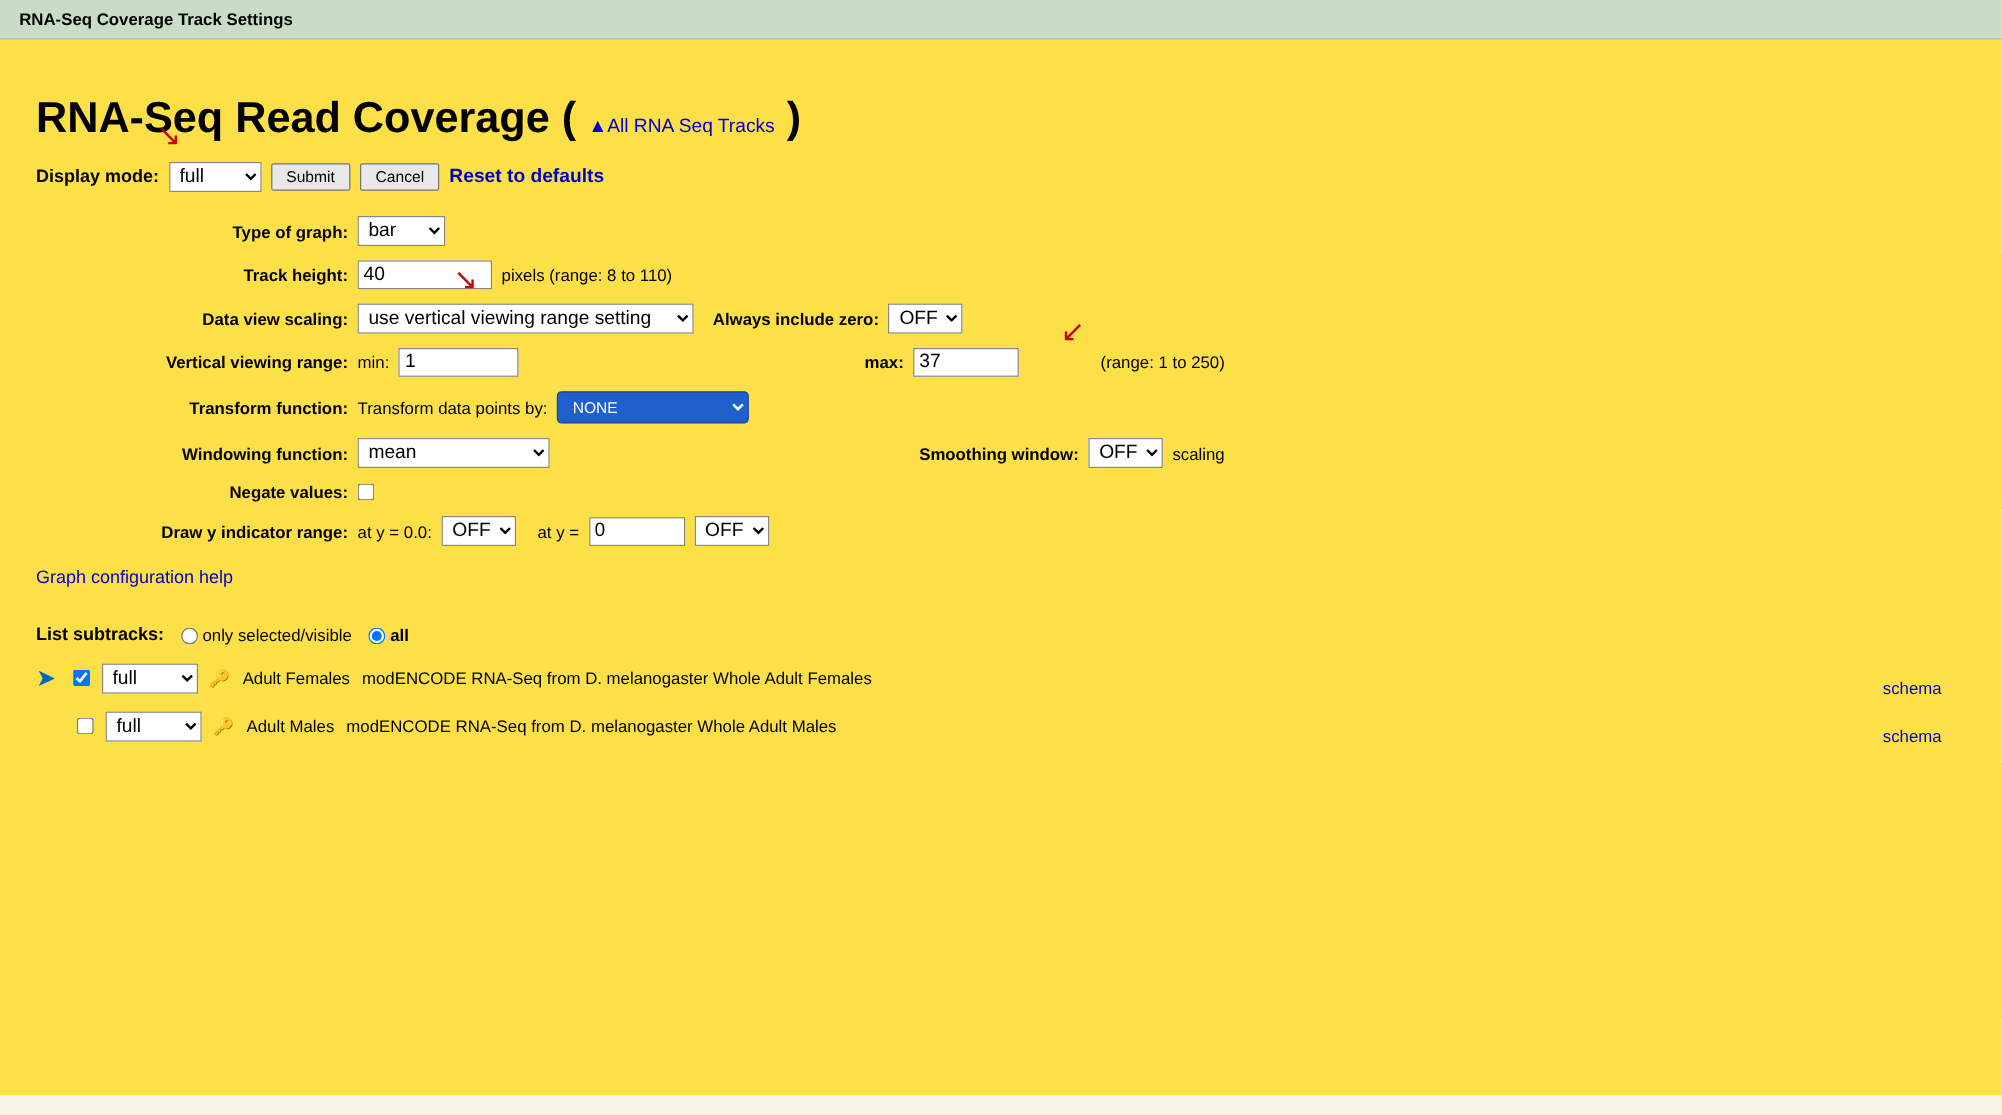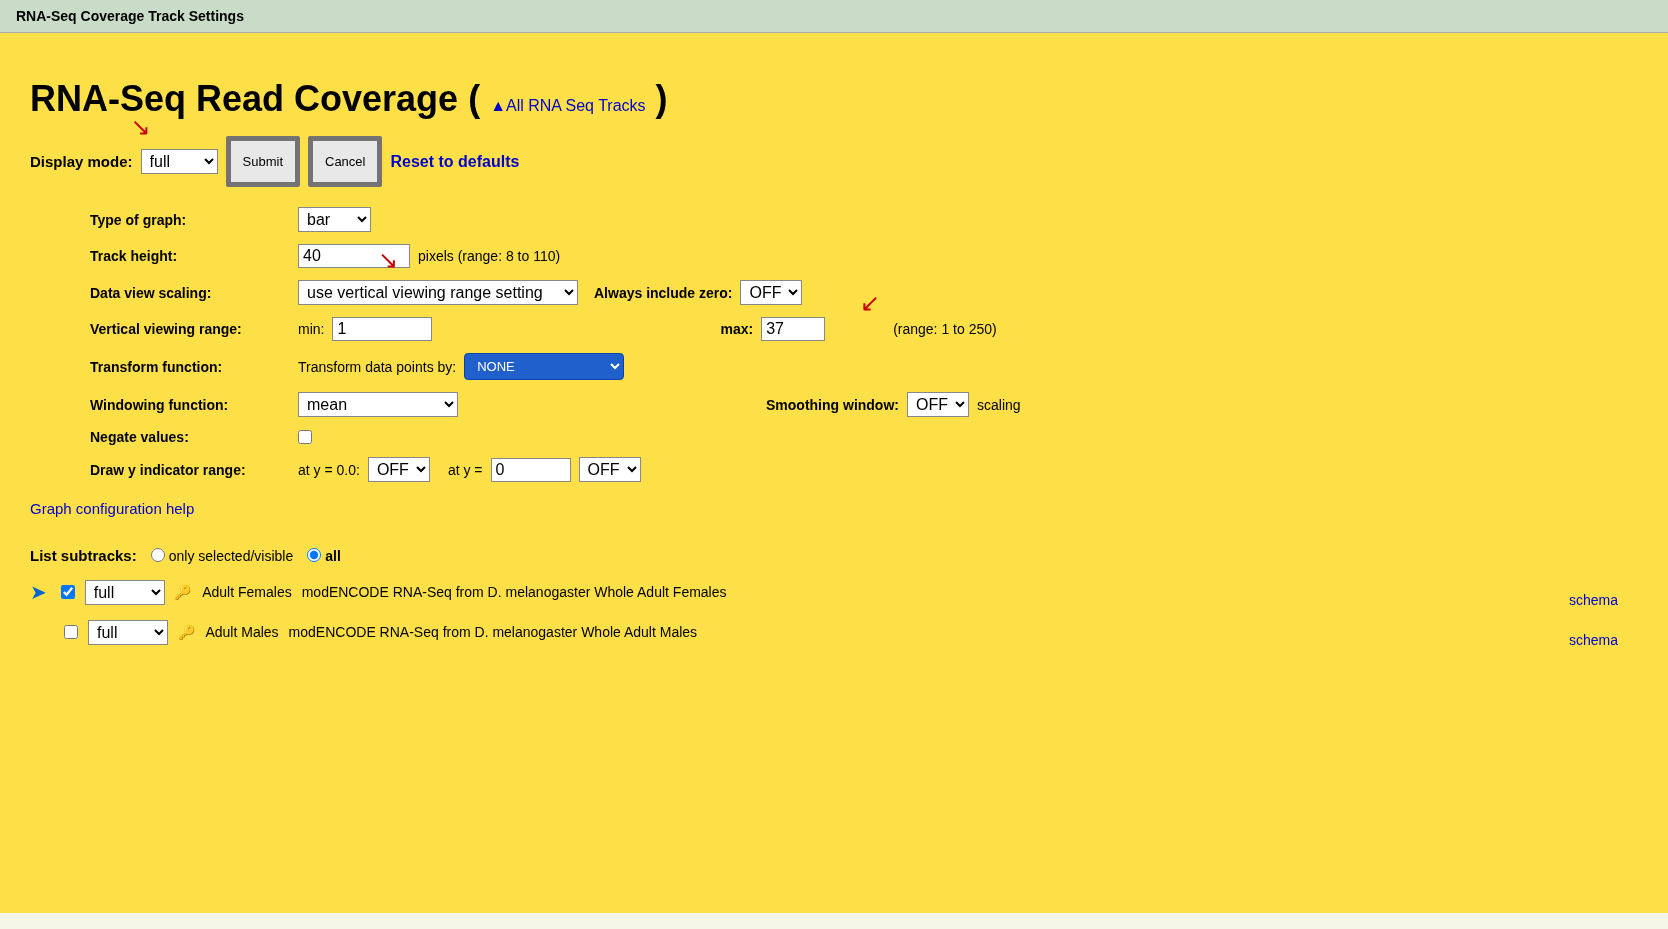--- a/index.html
+++ b/index.html
@@ -47,24 +47,24 @@
       font-weight: bold;
       font-size: 15px;
     }
     select, input[type="text"], input[type="number"] {
       border: 1px solid #888;
       background: #fff;
       font-size: 16px;
       padding: 2px 4px;
     }
     .btn {
-      border: 5px solid #737373;
+      border: 1px solid #737373;
       background: #e8e8e8;
       font-size: 13px;
-      padding: 13px 12px;
+      padding: 3px 12px;
       cursor: pointer;
       border-radius: 2px;
     }
     .reset-link {
       color: #0000cc;
       text-decoration: none;
       font-size: 16px;
       font-weight: bold;
     }
     .settings-table {
@@ -72,21 +72,21 @@
       margin-bottom: 10px;
     }
     .settings-row {
       display: flex;
       align-items: center;
       margin-bottom: 12px;
       gap: 8px;
     }
     .settings-label {
       font-weight: bold;
-      text-align: left;
+      text-align: right;
       min-width: 200px;
     }
     .wide-select {
       min-width: 280px;
     }
     .track-height-input {
       width: 112px;
     }
     .range-text {
       font-size: 14px;
@@ -115,21 +115,21 @@
     .list-subtracks-header {
       display: flex;
       align-items: center;
       gap: 14px;
       margin-bottom: 12px;
       font-weight: bold;
       font-size: 15px;
     }
     .radio-option {
       display: flex;
-      align-items: flex-start;
+      align-items: flex-end;
       gap: 4px;
       font-weight: normal;
       font-size: 14px;
     }
     .subtrack-row {
       display: flex;
       align-items: center;
       gap: 10px;
       margin-bottom: 8px;
       font-size: 14px;
@@ -252,21 +252,21 @@
     </div>
 
     <div class="settings-row">
       <span class="settings-label">Vertical viewing range:</span>
       <span>min:</span>
       <input type="text" style="width: 100px;" value="1">
       <span style="margin-left: 280px; font-weight:bold;">max:</span>
       <div class="arrow-wrapper">
         
         <span style="position:absolute;right:-55px;top:-28px;color:#cc0000;font-size:24px;pointer-events:none;">↙</span>
-        <input type="text" style="width: 64px;" value="37">
+        <input type="text" style="width: 88px;" value="37">
       </div>
       <span style="margin-left:60px;">(range: 1 to 250)</span>
     </div>
 
     <div class="settings-row">
       <span class="settings-label">Transform function:</span>
       <span>Transform data points by:</span>
       <select class="transform-select">
         <option>NONE</option>
         <option>LOG</option>

